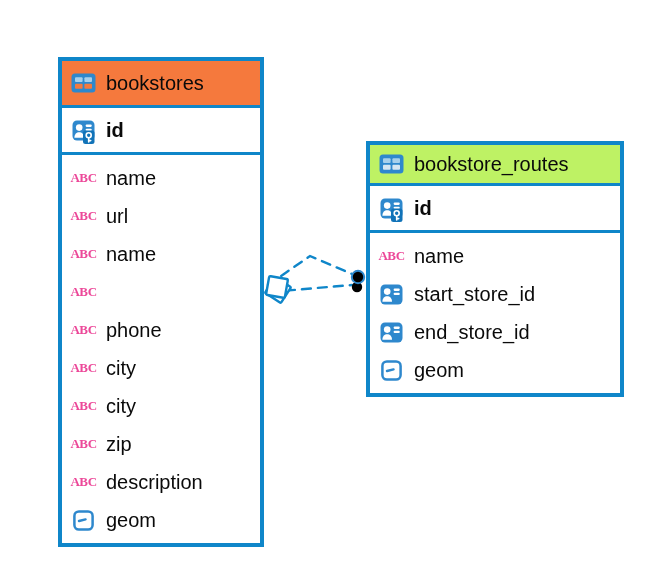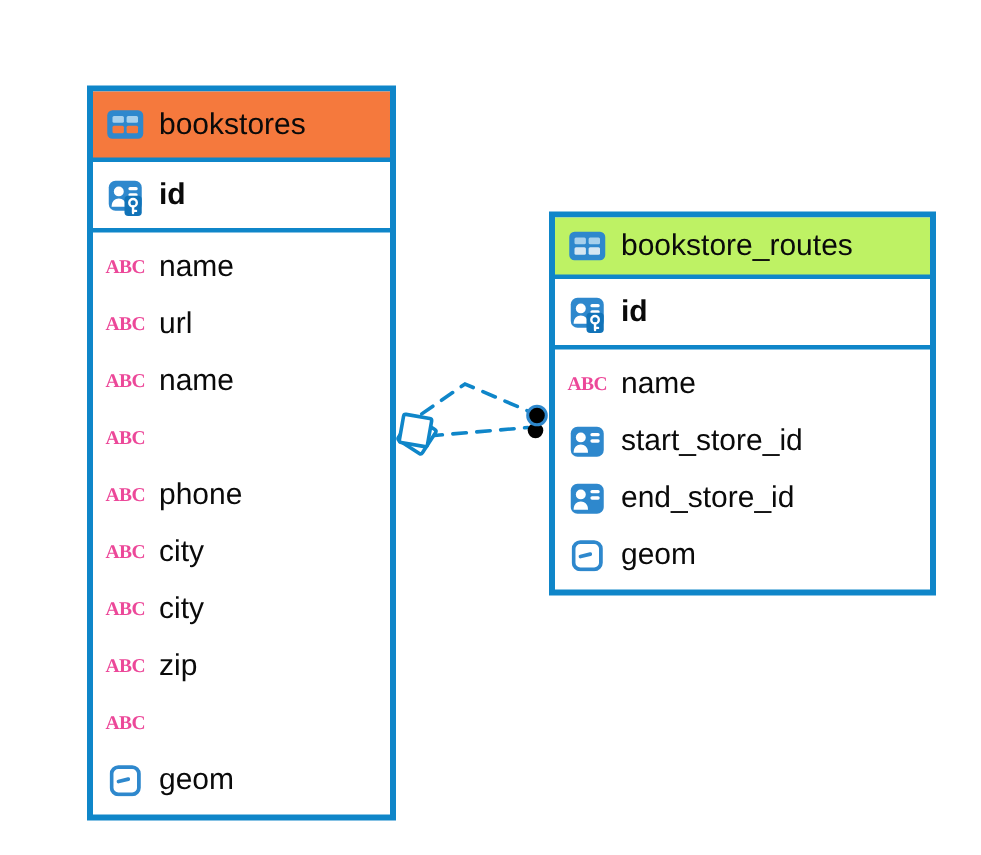--- a/index.html
+++ b/index.html
@@ -126,20 +126,21 @@
       <div class="row">
         <span class="icw">
             <span class="abc">ABC</span>
           </span>
         <span>zip</span>
       </div>
       <div class="row">
         <span class="icw">
             <span class="abc">ABC</span>
           </span>
+        <span>description</span>
       </div>
       <div class="row">
         <span class="icw">
           <svg width="21" height="21" viewBox="0 0 21 21">
             <rect x="1.4" y="1.4" width="18.2" height="18.2" rx="4.5" fill="none" stroke="#2e88cd" stroke-width="2.5"></rect>
             <line x1="6" y1="11" x2="12.5" y2="9.4" stroke="#2e88cd" stroke-width="2.5" stroke-linecap="round"></line>
           </svg>
         </span>
         <span>geom</span>
       </div>

